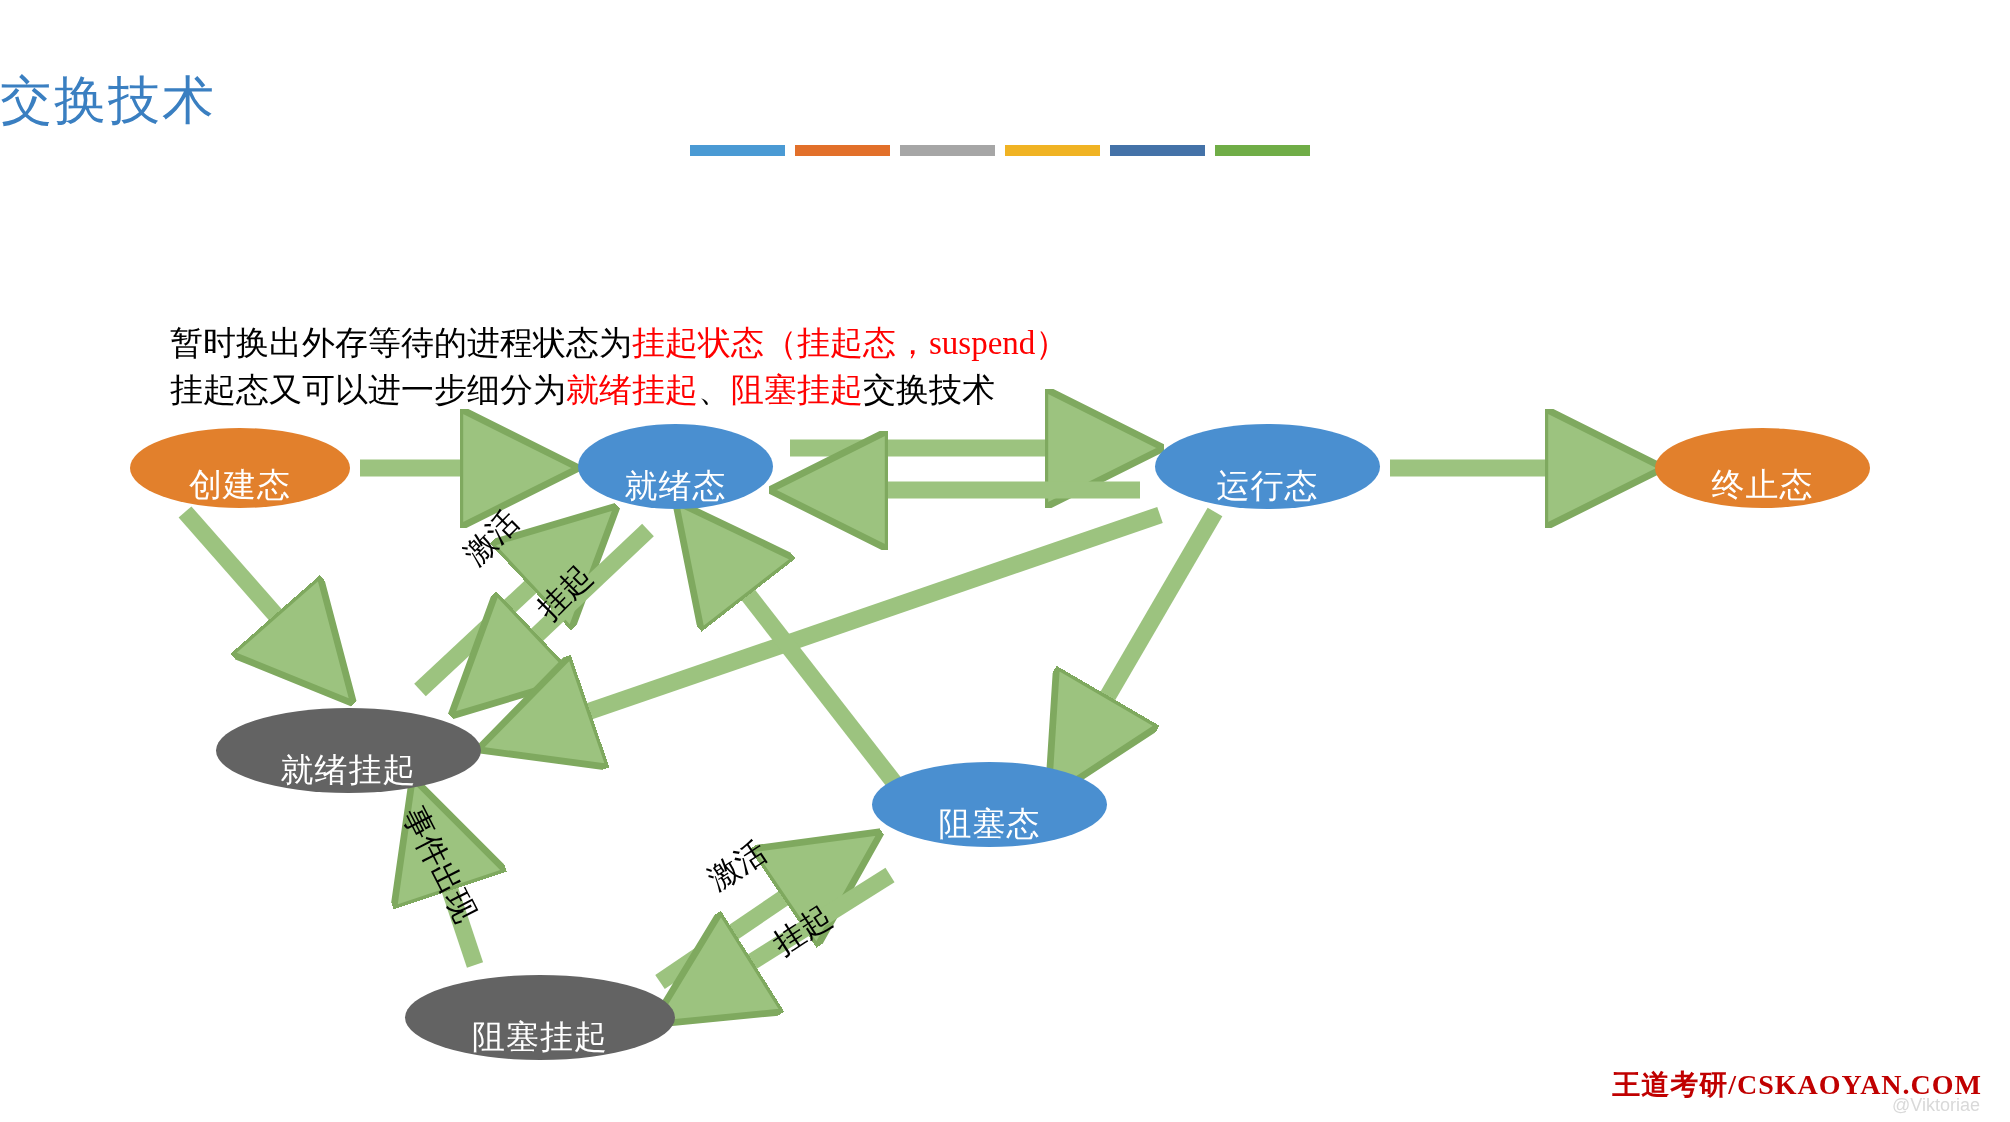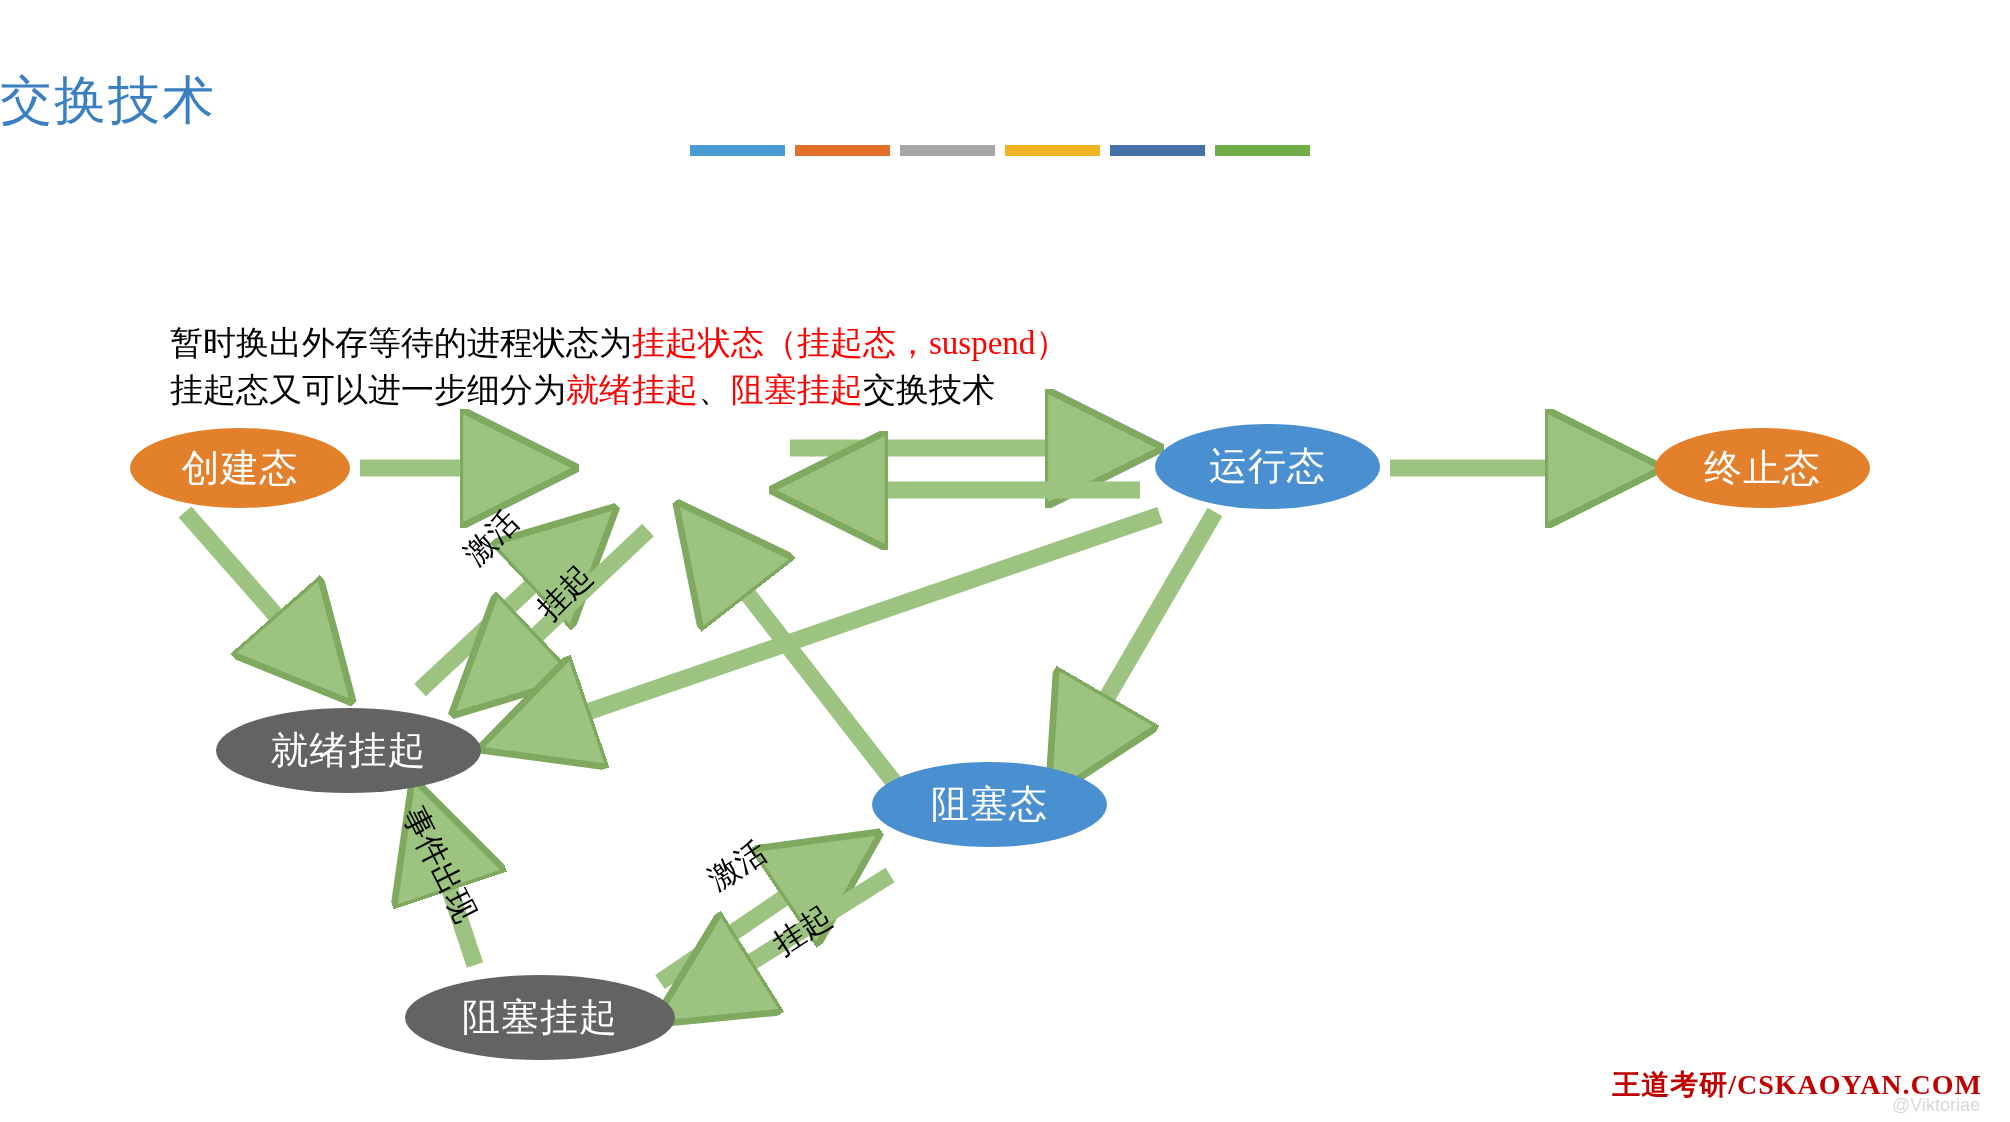--- a/index.html
+++ b/index.html
@@ -52,26 +52,26 @@
   
   #diagram {
     position: absolute;
     left: 0; top: 0;
     width: 2010px;
     height: 1122px;
   }
   .node {
     position: absolute;
     display: flex;
-    align-items: center;
+    align-items: flex-end;
     justify-content: center;
     border-radius: 50%;
     color: #ffffff;
     font-family: "Liberation Serif", serif;
-    font-size: 38px;
+    font-size: 33px;
     letter-spacing: 1px;
     z-index: 5;
   }
   .node.blue { background: #4a8fd0; }
   .node.orange { background: #e2802c; }
   .node.gray { background: #636363; }
 
   .edge-label {
     position: absolute;
     font-family: "Liberation Serif", serif;
@@ -156,20 +156,23 @@
 
       <path d="M660,982 L862,845"></path>
 
       <path d="M890,875 L672,1012"></path>
     </g>
   </svg>
 
   <div class="node orange" style="left:130px;top:428px;width:220px;height:80px;">
     <span>创建态</span>
   </div>
+  <div class="node blue" style="left:578px;top:424px;width:195px;height:85px;">
+    <span>就绪态</span>
+  </div>
   <div class="node blue" style="left:1155px;top:424px;width:225px;height:85px;">
     <span>运行态</span>
   </div>
   <div class="node orange" style="left:1655px;top:428px;width:215px;height:80px;">
     <span>终止态</span>
   </div>
   <div class="node gray" style="left:216px;top:708px;width:265px;height:85px;">
     <span>就绪挂起</span>
   </div>
   <div class="node blue" style="left:872px;top:762px;width:235px;height:85px;">

